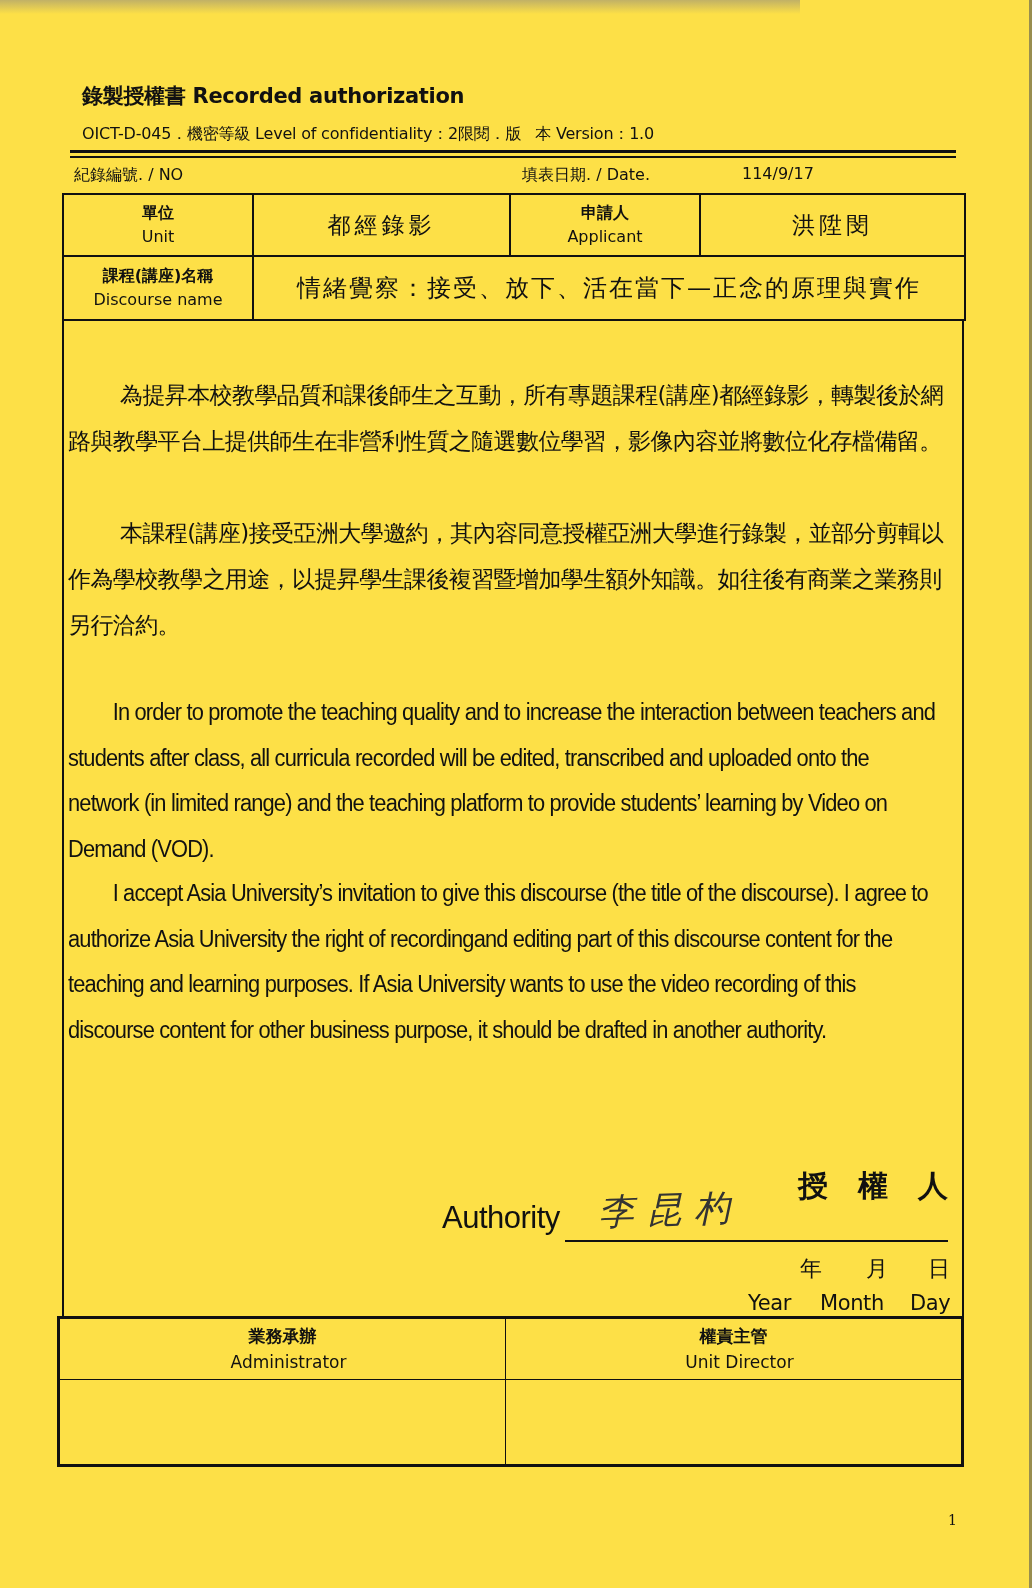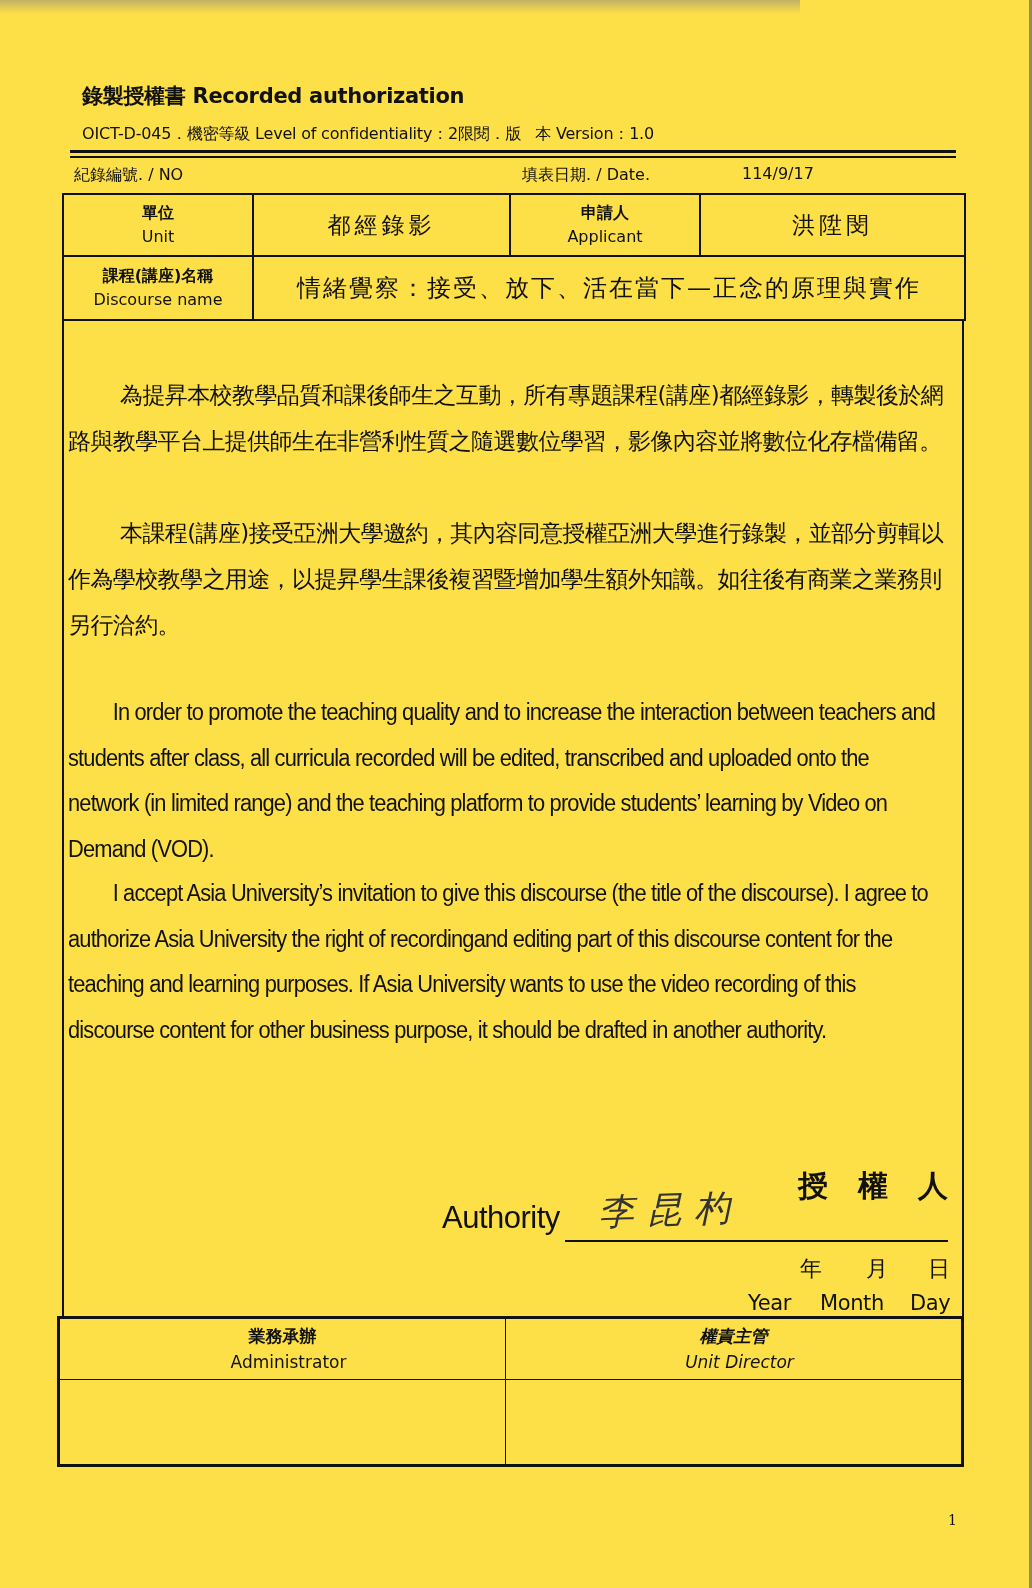--- a/index.html
+++ b/index.html
@@ -215,21 +215,21 @@
       line-height: 26px;
       margin-left: 12px;
     }
     .approve-table tr.sign td {
       height: 84px;
       border-bottom: 3.5px solid #111;
     }
     .approve-table .zh { font-weight: bold; display: block; }
     .approve-table .en { display: block; padding-left: 12px; }
     .approve-table td:first-child { border-left: 3px solid #111; }
-    .approve-table td:last-child { border-right: 3px solid #111; font-style: italic; }
+    .approve-table td:last-child { border-right: 3px solid #111; }
     .page-num {
       position: absolute;
       left: 948px; top: 1512px;
       font-family: "DejaVu Serif", serif;
       font-size: 14px;
     }
   </style>
 </head>
 <body>
 

